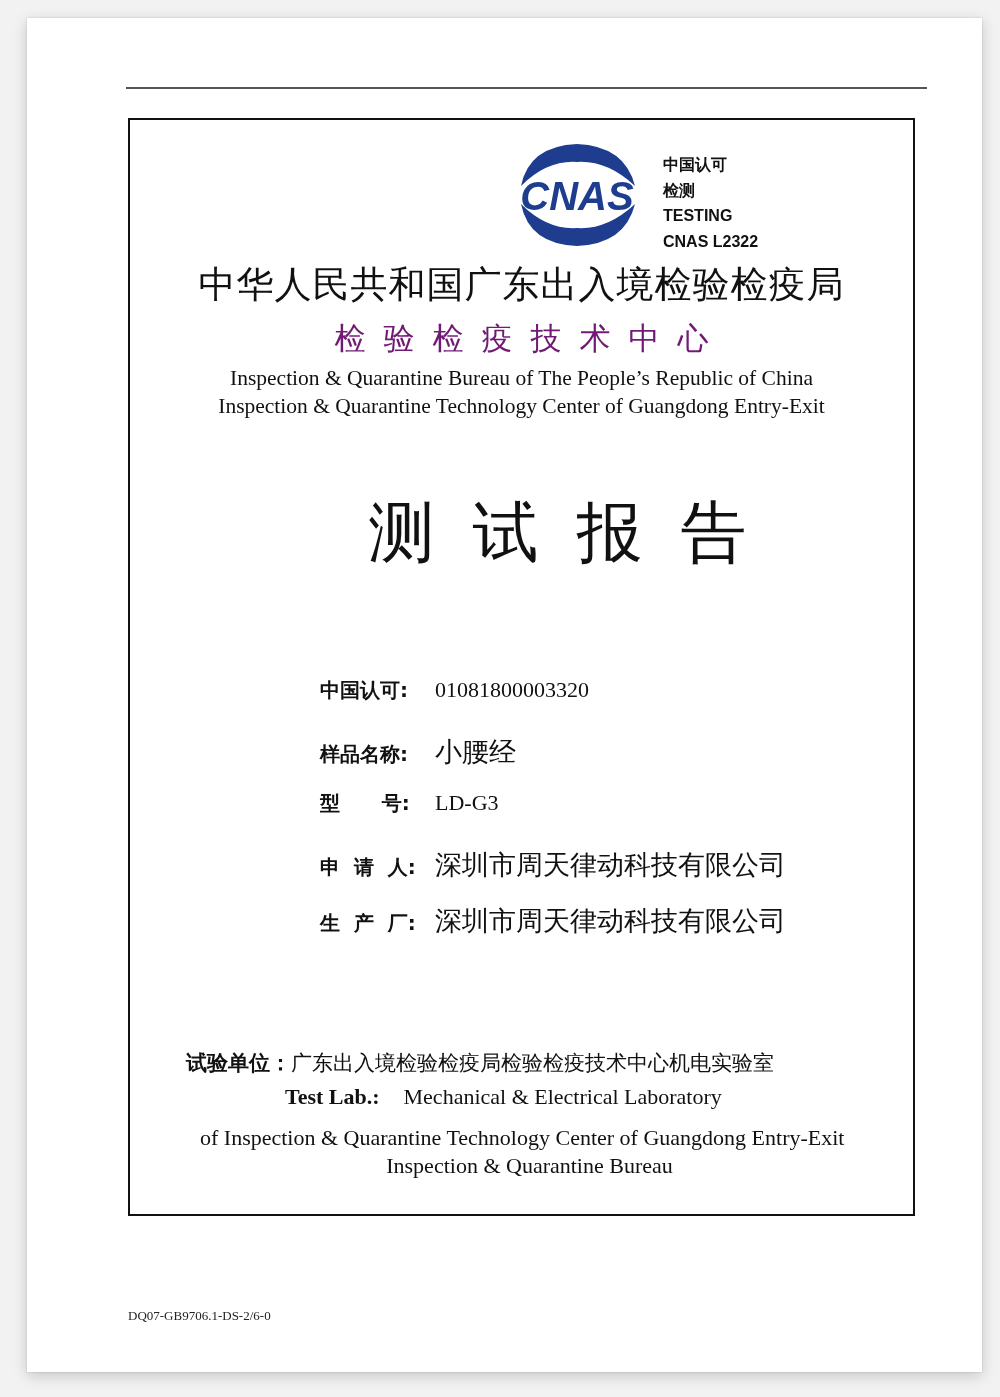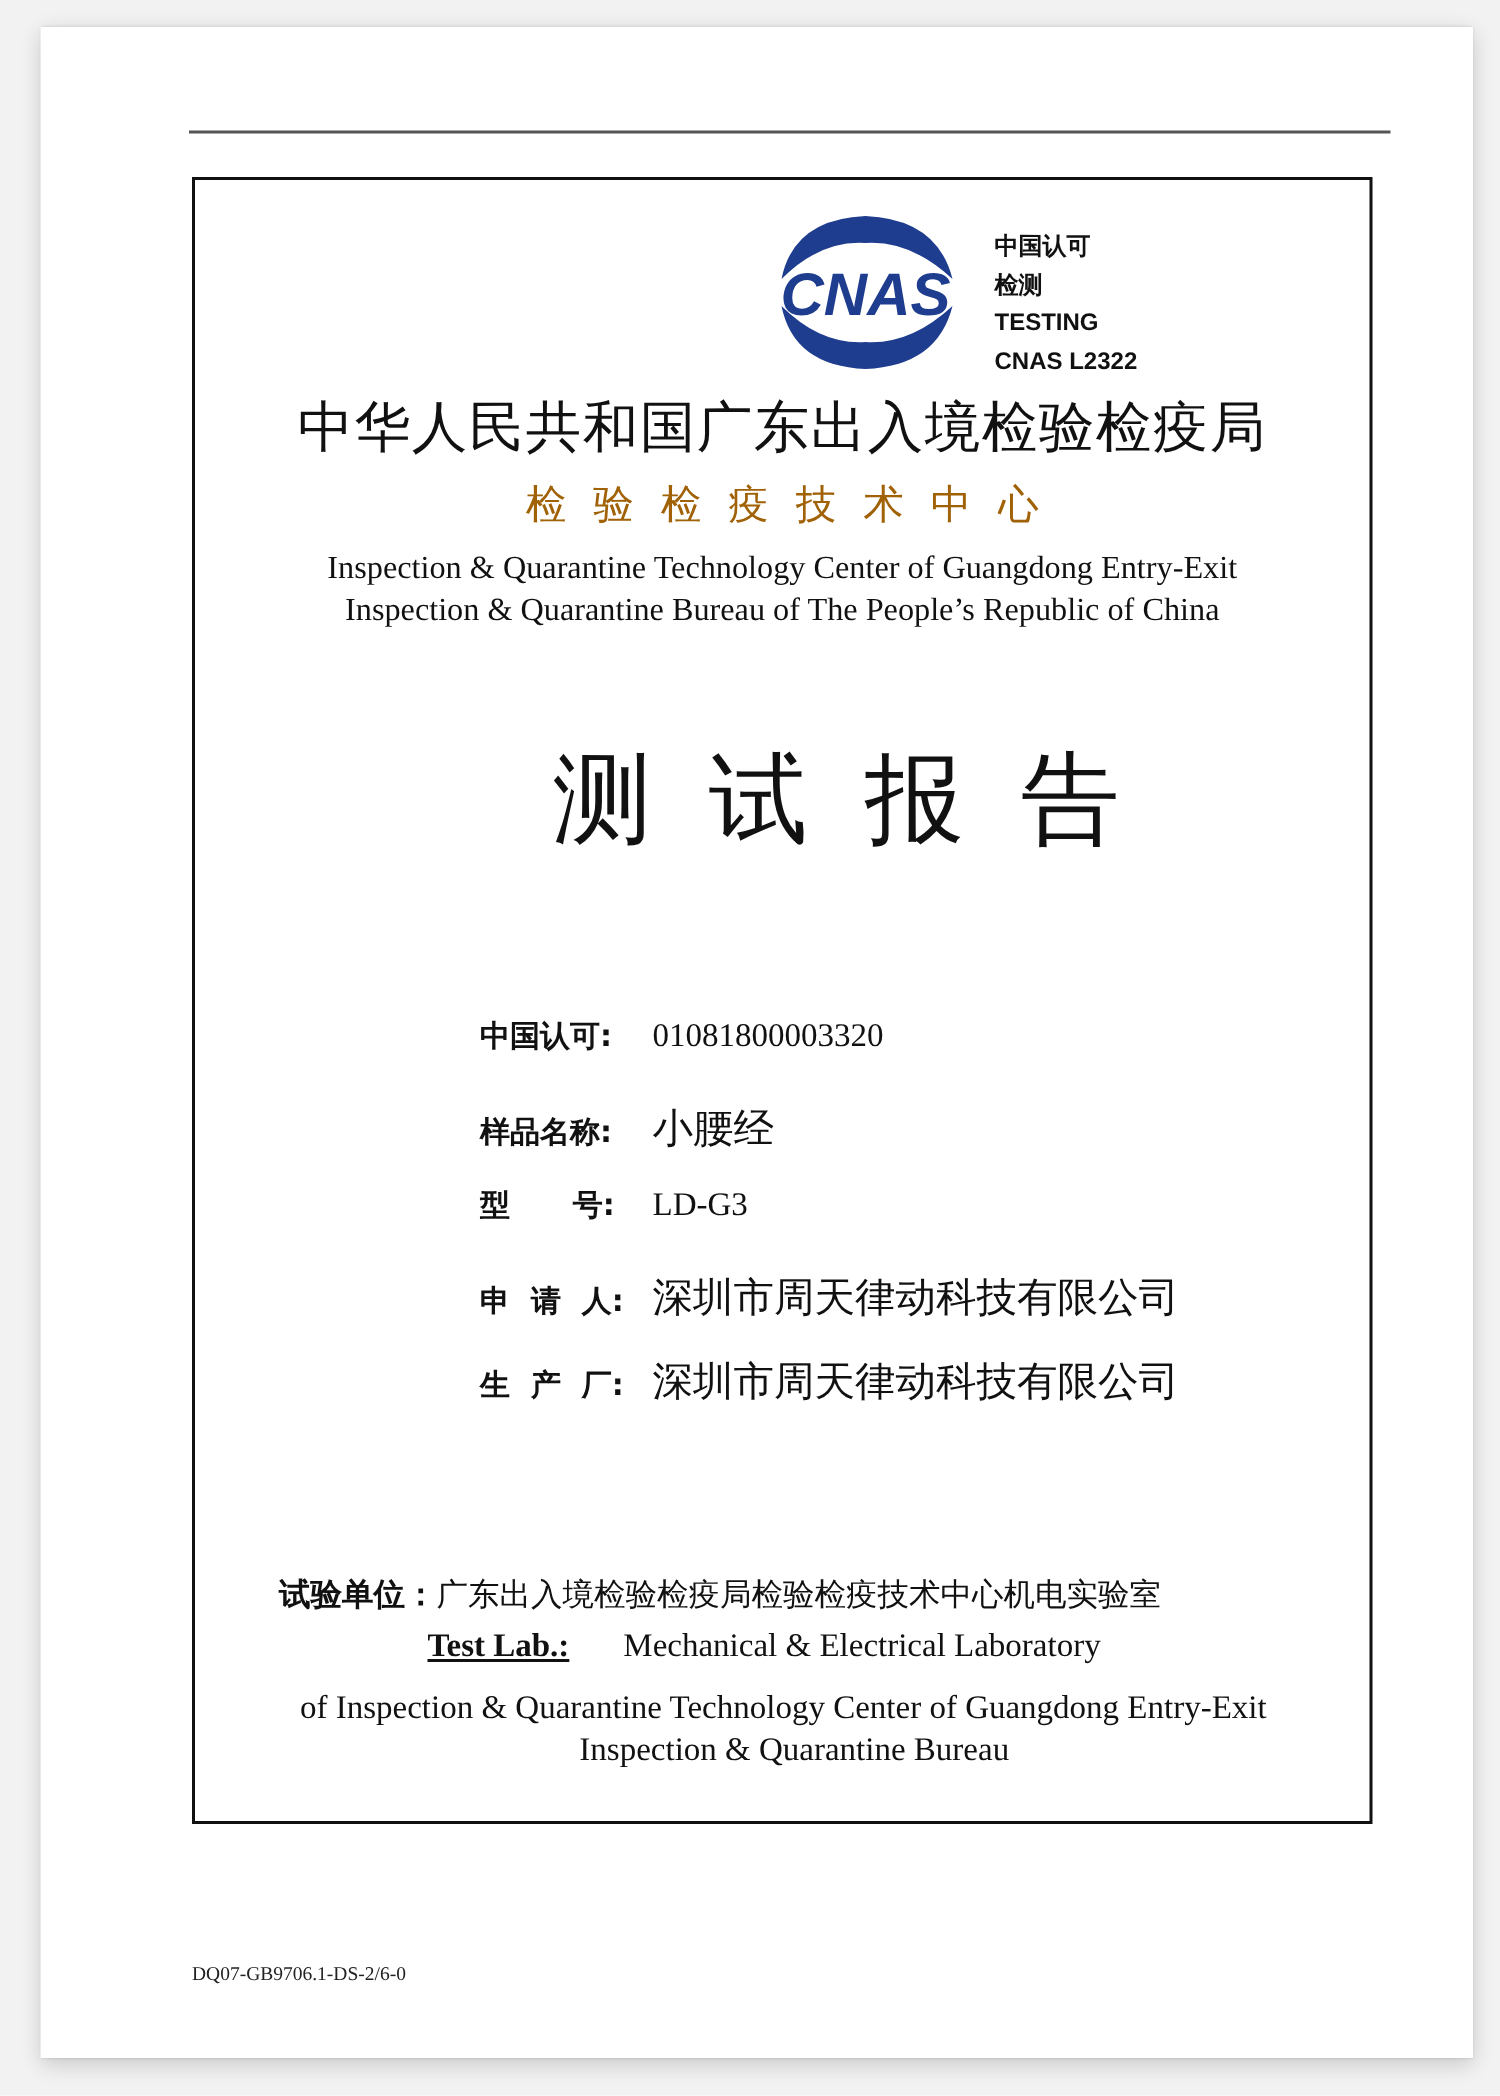--- a/index.html
+++ b/index.html
@@ -24,37 +24,37 @@
   .cma-num { position:absolute; left:22px; top:84px; font-family:"Liberation Sans","DejaVu Sans",sans-serif;
     font-weight:bold; font-size:17px; color:#c0262a; letter-spacing:1px; }
   .cnas { position:absolute; left:204px; top:0; width:140px; height:108px; }
   .cnas-text { position:absolute; left:360px; top:12px; font-family:"Liberation Sans","DejaVu Sans",sans-serif;
     font-weight:bold; font-size:16px; line-height:25.5px; color:#111; }
   .cnas-text div { white-space:nowrap; }
 
   .org-cn { position:absolute; left:0; width:100%; top:140px; text-align:center;
     font-family:"DejaVu Sans", sans-serif; font-size:37px; font-weight:normal; letter-spacing:1px; color:#111; }
   .center-cn { position:absolute; left:0; width:100%; top:198px; text-align:center;
-    font-family:"DejaVu Sans", sans-serif; font-size:27px; letter-spacing:18px; color:#a16207; padding-left:18px; box-sizing:border-box; }
+    font-family:"DejaVu Sans", sans-serif; font-size:31px; letter-spacing:18px; color:#701a75; padding-left:18px; box-sizing:border-box; }
   .org-en { position:absolute; left:0; width:100%; top:244px; text-align:center; font-size:21.5px; line-height:28px; }
 
   .title { position:absolute; left:0; width:100%; top:368px; text-align:center;
     font-family:"DejaVu Serif", serif; font-size:66px; letter-spacing:38px; padding-left:38px; box-sizing:border-box;margin-left:36px; }
 
   .fields { position:absolute; left:190px; top:557px; }
   .field { display:flex; align-items:baseline; height:56.5px; }
   .field-label { font-family:"DejaVu Sans", sans-serif; font-weight:bold; font-size:20px; width:115px; white-space:pre; }
   .field-value { font-size:27px; font-family:Liberation Sans, sans-serif; }
   .field-value.num { font-family:"Liberation Serif", serif; font-size:22px; }
 
   .lab-cn { position:absolute; left:56px; top:929px; font-size:21px; white-space:nowrap; }
   .lab-cn .lbl { font-family:"DejaVu Sans", sans-serif; font-weight:bold; }
   .lab-cn .val { font-family:"DejaVu Serif", serif; }
   .lab-en1 { position:absolute; left:155px; top:964px; font-size:22px; white-space:nowrap; }
-  .lab-en1 .lbl { font-weight:bold; margin-right:36px;text-decoration:underline; }
+  .lab-en1 .lbl { font-weight:bold; margin-right:24px; }
   .lab-en2 { position:absolute; left:70px; top:1005px; font-size:22px; white-space:nowrap; }
   .lab-en3 { position:absolute; left:0; width:100%; top:1033px; font-size:22px; text-align:center; padding-left:16px; box-sizing:border-box; }
 
   .doc-code { position:absolute; left:101px; top:1290px; font-size:13px; color:#222; }
 </style>
 </head>
 <body>
 
 <div class="sheet">
   <div class="top-rule"></div>
@@ -75,22 +75,22 @@
         <div>中国认可</div>
         <div>检测</div>
         <div>TESTING</div>
         <div>CNAS L2322</div>
       </div>
     </div>
 
     <div class="org-cn">中华人民共和国广东出入境检验检疫局</div>
     <div class="center-cn">检验检疫技术中心</div>
     <div class="org-en">
+      <div>Inspection &amp; Quarantine Bureau of The People’s Republic of China</div>
       <div>Inspection &amp; Quarantine Technology Center of Guangdong Entry-Exit</div>
-      <div>Inspection &amp; Quarantine Bureau of The People’s Republic of China</div>
     </div>
 
     <div class="title">测试报告</div>
 
     <div class="fields">
       <div class="field">
         <span class="field-label">中国认可:</span>
         <span class="field-value num">01081800003320</span>
       </div>
       <div class="field">

